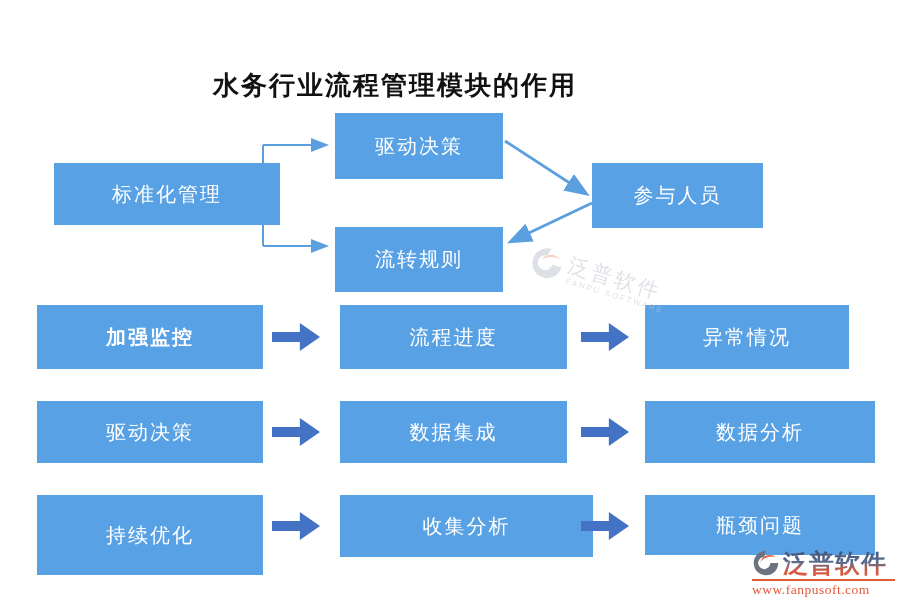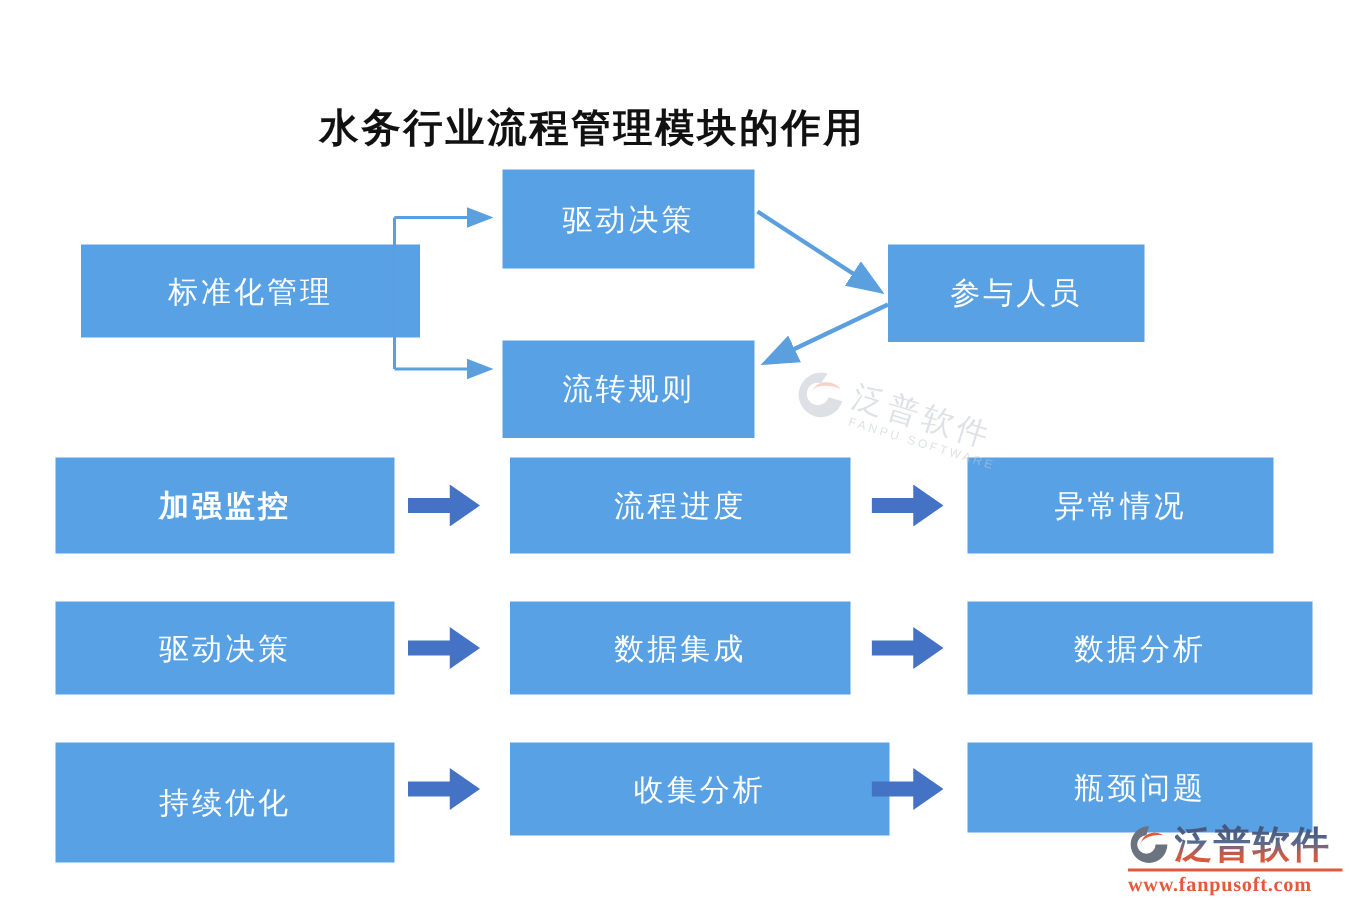--- a/index.html
+++ b/index.html
@@ -58,21 +58,21 @@
       background:linear-gradient(to bottom,#46577c 10%, #5a6b90 45%, #c95a44 72%, var(--c-footer_orange,#E4593A) 95%);
       -webkit-background-clip:text; background-clip:text; color:transparent;
     }
   }
   .footer-rule {
     height:2px; width:143px; margin-top:1px;
     background:var(--c-footer_orange,#E4593A);
   }
   .footer-url {
     font-family:"Liberation Serif","DejaVu Serif",serif;
-    font-size:13.5px; font-weight:bold; letter-spacing:0.5px;
+    font-size:13.5px; font-weight:normal; letter-spacing:0.5px;
     color:var(--c-footer_orange,#E4593A); white-space:nowrap; margin-top:1px;
   }
 </style>
 </head>
 <body>
 
 <div class="canvas">
 
   <div class="page-title">水务行业流程管理模块的作用</div>
 

